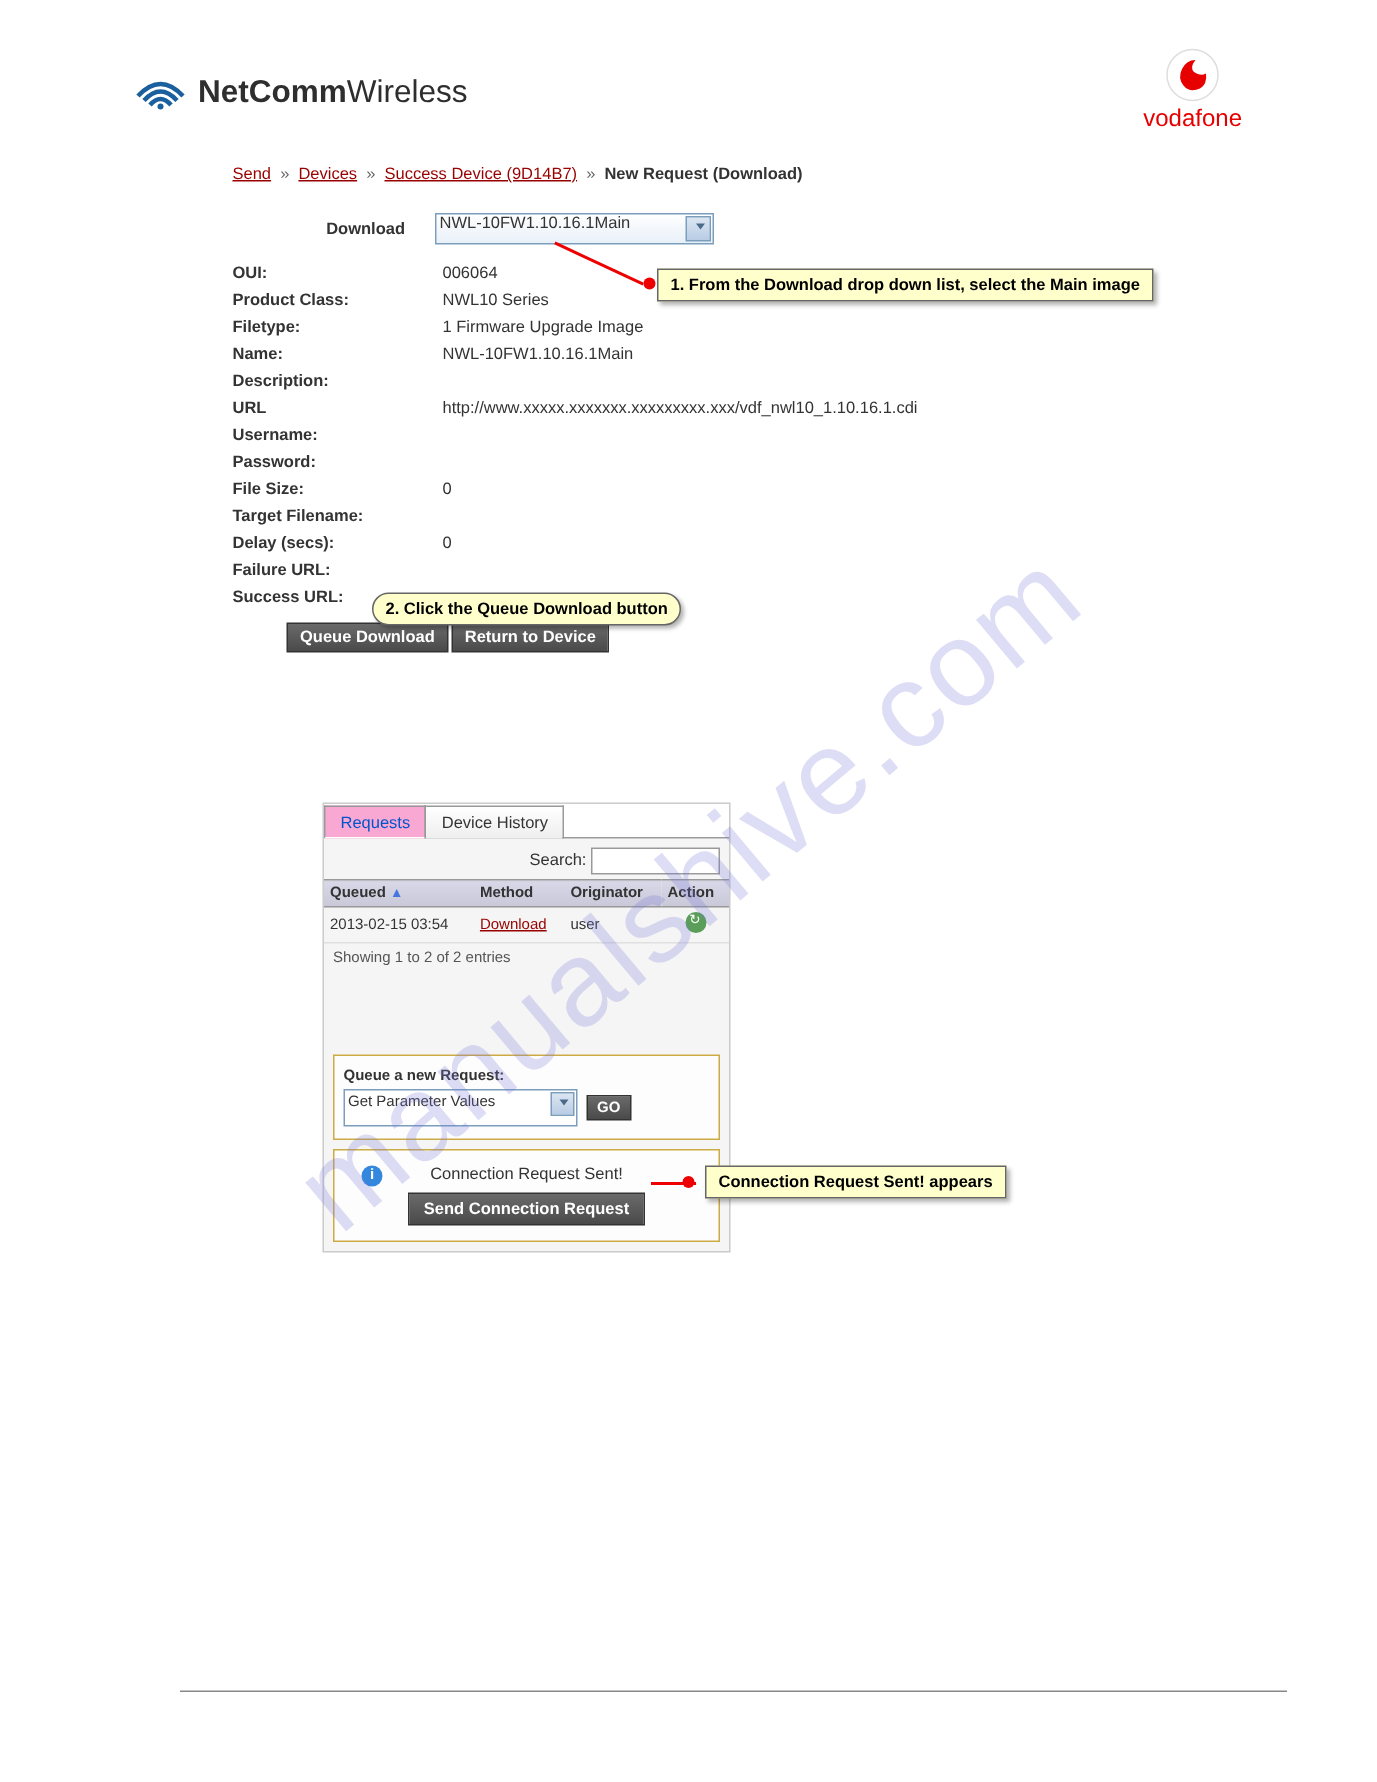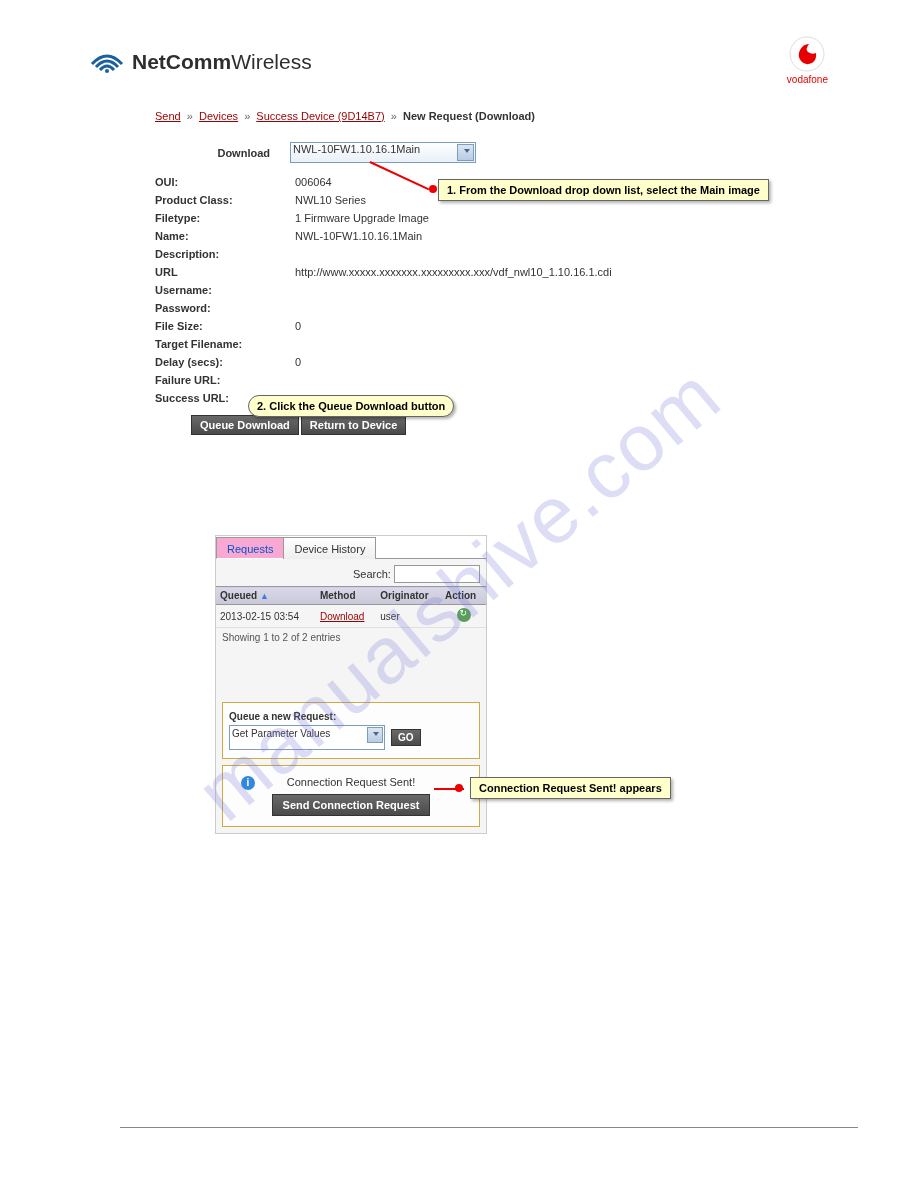--- a/index.html
+++ b/index.html
@@ -2,21 +2,21 @@
 <html><head>
 <meta charset="utf-8">
 <style>
 body { margin:0; background:#fff; font-family:Verdana,Geneva,sans-serif; font-size:11px; color:#333; position:relative; width:918px; height:1188px; overflow:hidden;}
 .page { padding:30px 90px 0 90px; position:relative;}
 .header { display:flex; justify-content:space-between; align-items:center; height:60px; margin-bottom:20px;}
 .logo-left { display:flex; align-items:flex-end; gap:8px;}
 .netcomm-text { font-size:21px; font-weight:300; color:#2e2e2e; font-family:Arial,sans-serif;}
 .netcomm-text strong { font-weight:700;}
 .logo-right { text-align:center;}
-.vf-name { color:#e60000; font-size:10px; font-weight:400; font-family:Arial,sans-serif;}
+.vf-name { color:#e60000; font-size:16px; font-weight:400; font-family:Arial,sans-serif;}
 .breadcrumb { margin-left:65px; font-size:11px; margin-bottom:20px;}
 .breadcrumb a { color:#990000; text-decoration:underline;}
 .breadcrumb .sep { color:#666; margin:0 3px;}
 .breadcrumb .current { color:#333; font-weight:700;}
 .form-area { margin-left:65px; position:relative;}
 .row { display:flex; align-items:center; min-height:18px; margin-bottom:0;}
 .lbl { width:115px; font-weight:700; font-size:11px; color:#333; padding:3px 0;}
 .val { font-size:11px; color:#333; padding:3px 0;}
 .dl-select { width:180px; height:19px; font-size:11px; border:1px solid #7b9ebd; background:linear-gradient(#fff,#e8f0f8); padding:0 2px; position:relative;}
 .dl-select::after { content:''; position:absolute; right:1px; top:1px; width:15px; height:15px; background:linear-gradient(#dce6f2,#b8cce4); border:1px solid #7b9ebd;}

